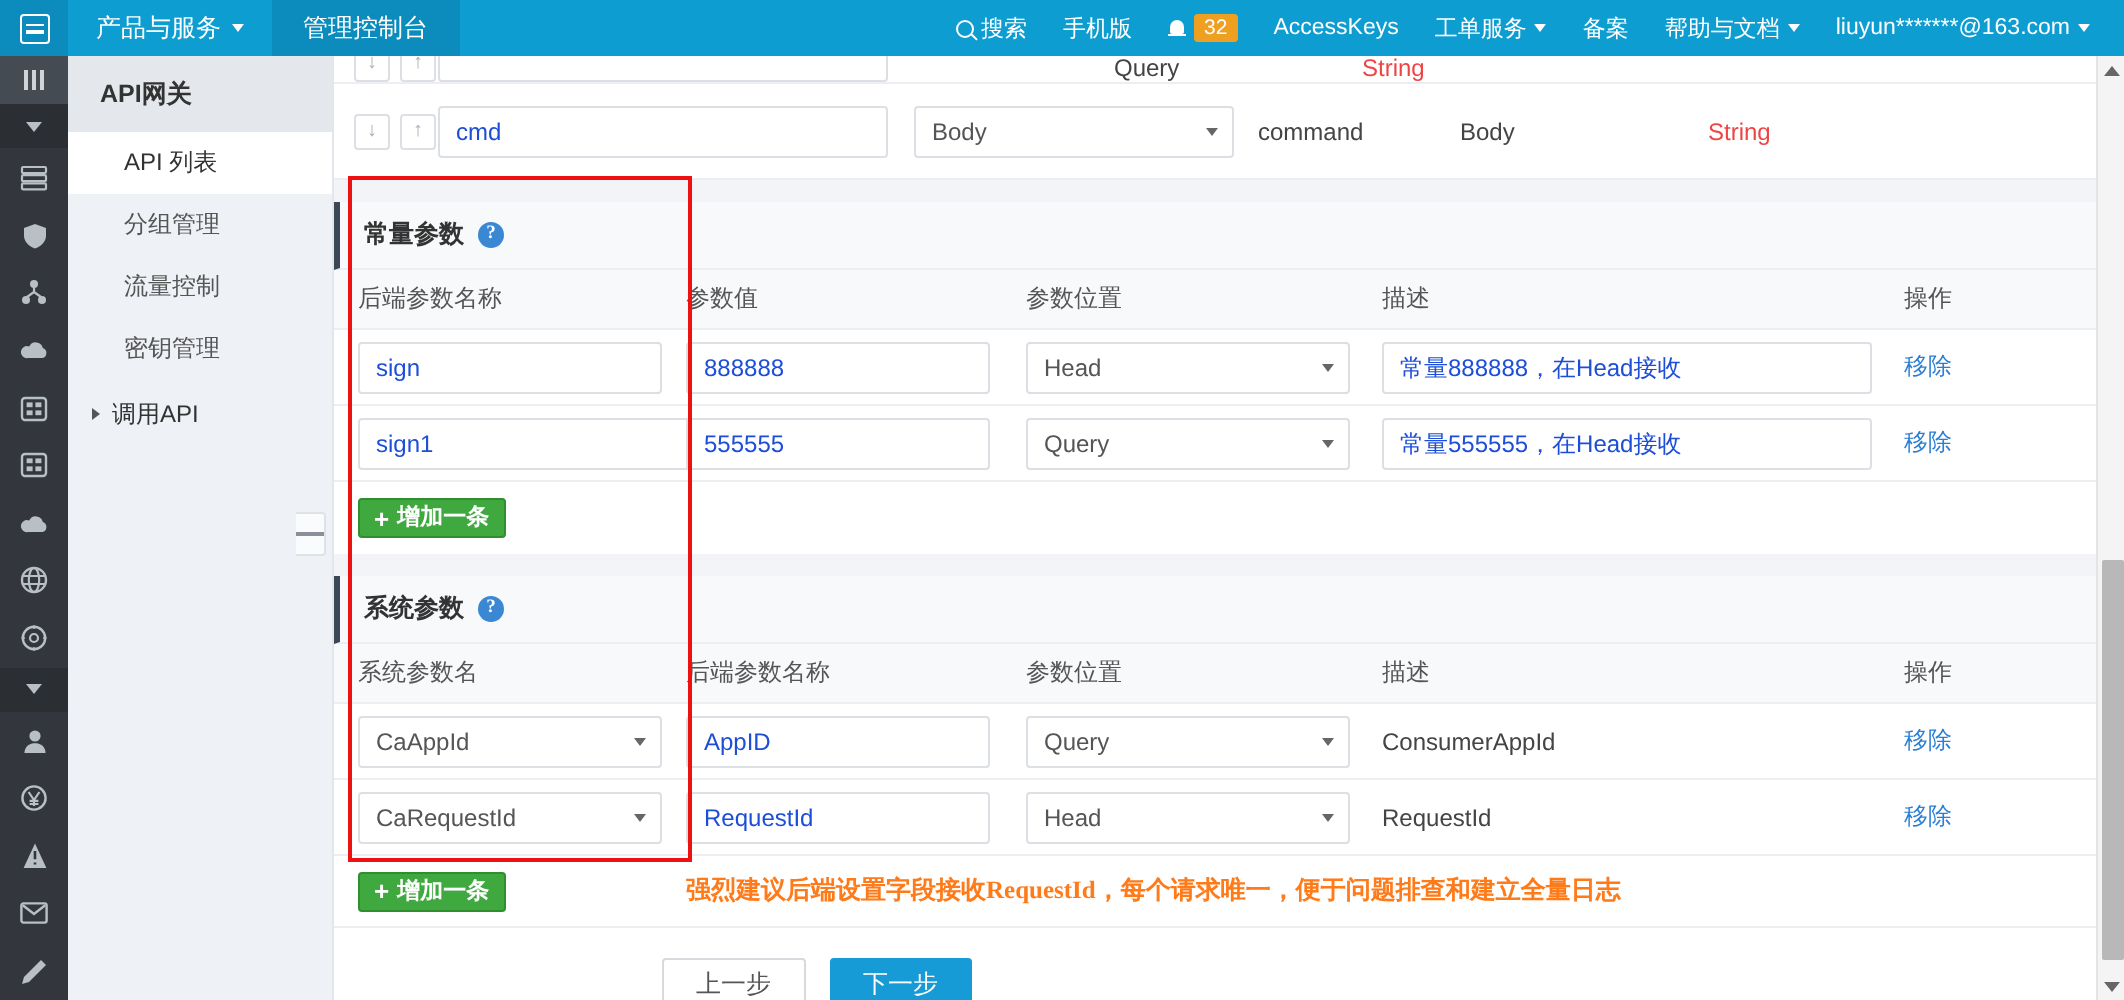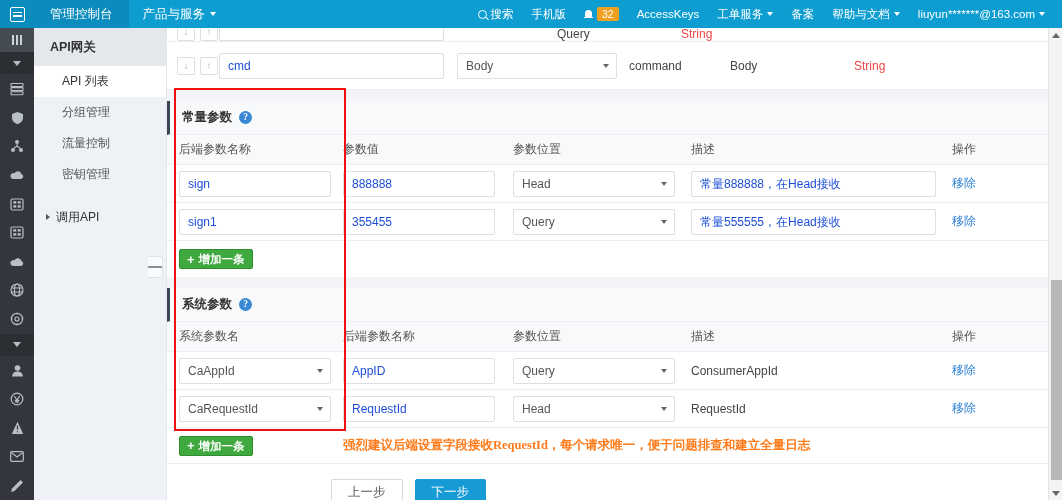--- a/index.html
+++ b/index.html
@@ -311,26 +311,26 @@
 </style>
 </head>
 <body>
 
 <div id="root">
 
   <div class="topbar">
     <div class="logo-box">
       <div class="logo-glyph"></div>
     </div>
-    <div class="nav-item console">
-      <span>管理控制台</span>
-    </div>
     <div class="nav-item">
       <span>产品与服务</span>
       <span class="caret-down"></span>
+    </div>
+    <div class="nav-item console">
+      <span>管理控制台</span>
     </div>
 
     <div class="topbar-right">
       <div class="tr-item">
         <span class="mag"></span>
         <span>搜索</span>
       </div>
       <div class="tr-item">
         <span>手机版</span>
       </div>
@@ -474,21 +474,21 @@
       </div>
       <div class="sn-item">
         <span>分组管理</span>
       </div>
       <div class="sn-item">
         <span>流量控制</span>
       </div>
       <div class="sn-item">
         <span>密钥管理</span>
       </div>
-      <div class="sn-group" style="margin-top:12px;">
+      <div class="sn-group" style="margin-top:2px;">
         <span class="tri-r"></span>
         <span>调用API</span>
       </div>
     </div>
   </div>
 
   <div class="collapse-handle">
     <i></i>
     <i></i>
     <i></i>
@@ -564,21 +564,21 @@
         <div class="k5">
           <span class="rm">移除</span>
         </div>
       </div>
 
       <div class="drow">
         <div class="k1">
           <div class="inp ph" style="width:173px;">sign1</div>
         </div>
         <div class="k2">
-          <div class="inp ph" style="width:152px;">355455</div>
+          <div class="inp ph" style="width:152px;">555555</div>
         </div>
         <div class="k3">
           <div class="sel" style="width:162px;">
             <span>Query</span>
             <span class="arr"></span>
           </div>
         </div>
         <div class="k4">
           <div class="inp ph" style="width:245px;">常量555555，在Head接收</div>
         </div>

